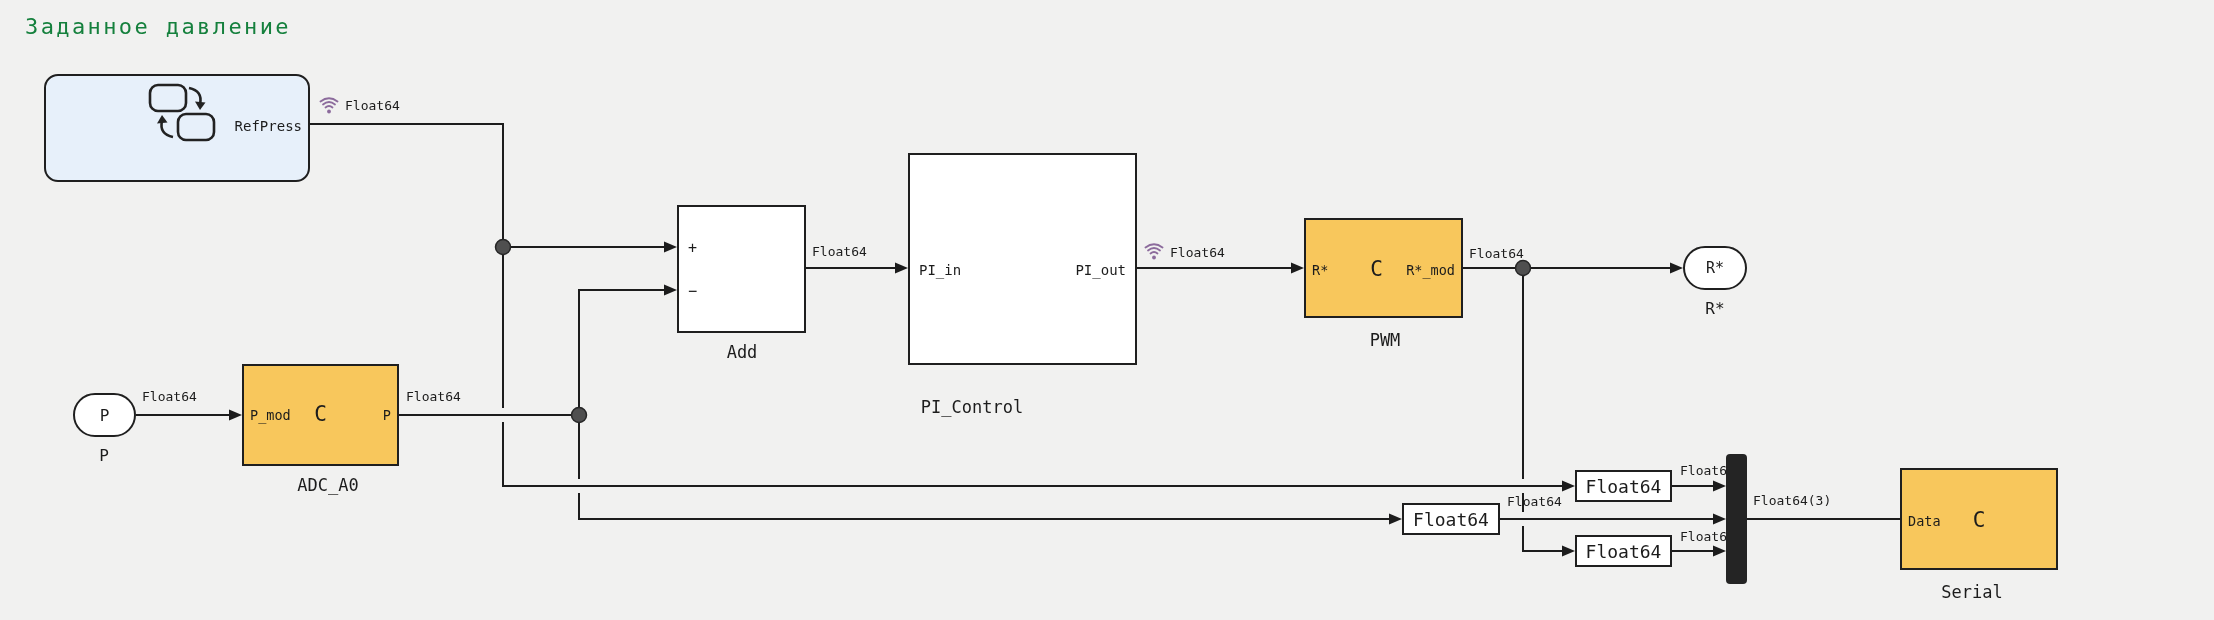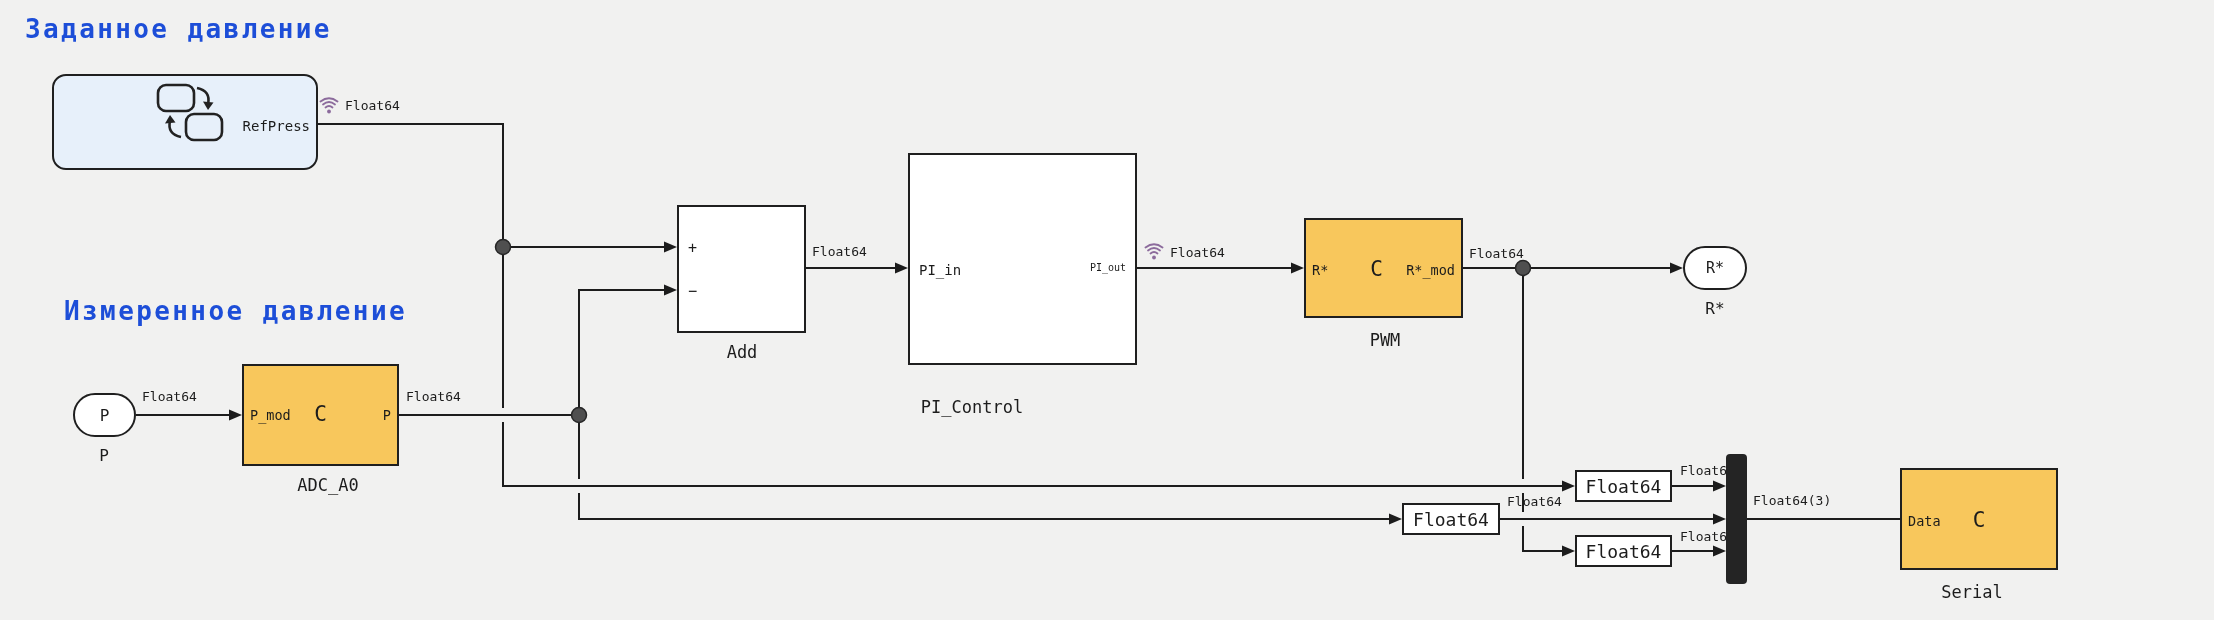--- a/index.html
+++ b/index.html
@@ -4,22 +4,22 @@
 <style>
   html,body{margin:0;padding:0;background:#d8d8d8;}
   #canvas{
     position:relative;width:2214px;height:620px;
     background:#F1F1F0;overflow:hidden;
     font-family:"DejaVu Sans Mono","Liberation Mono",monospace;
     color:#1C1C1C;
   }
   #wires{position:absolute;left:0;top:0;z-index:1;}
   .title{
-    position:absolute;z-index:2;font-size:26px;letter-spacing:2.4px;
-    color:#1d4ed8;white-space:nowrap;font-weight:bold;
+    position:absolute;z-index:2;font-size:22px;letter-spacing:2.4px;
+    color:#15803d;white-space:nowrap;
   }
   .blk{position:absolute;z-index:3;box-sizing:border-box;background:#fff;border:2px solid #1F1F1F;}
   .blk.orange{background:#F8C75C;}
   .blk.chart{background:#E7F0FA;border-width:2.5px;border-radius:14px;}
   .port-oval{
     position:absolute;z-index:3;box-sizing:border-box;background:#fff;
     border:2.5px solid #1F1F1F;border-radius:22px;
     display:flex;align-items:center;justify-content:center;font-size:16px;
   }
   .portlbl{position:absolute;font-size:13.5px;white-space:nowrap;}
@@ -92,23 +92,22 @@
       <polygon points="1402,519 1389,513.5 1389,524.5"></polygon>
       <polygon points="1575,551 1562,545.5 1562,556.5"></polygon>
       <polygon points="1726,486 1713,480.5 1713,491.5"></polygon>
       <polygon points="1726,519 1713,513.5 1713,524.5"></polygon>
       <polygon points="1726,551 1713,545.5 1713,556.5"></polygon>
       <polygon points="1960,519 1947,513.5 1947,524.5"></polygon>
     </g>
   </svg>
 
   <div class="title" style="left:25px;top:14px">Заданное давление</div>
-  <div class="title" style="left:64px;top:296px">Измеренное давление</div>
 
-  <div class="blk chart" style="left:52px;top:74px;width:266px;height:96px">
+  <div class="blk chart" style="left:44px;top:74px;width:266px;height:108px">
     <svg class="wifi" style="left:98px;top:4px" width="72" height="62" viewBox="0 0 72 60">
       <rect x="6" y="4" width="36" height="26" rx="8" fill="#E7F0FA" stroke="#222" stroke-width="2.6"></rect>
       <rect x="34" y="33" width="36" height="26" rx="8" fill="#E7F0FA" stroke="#222" stroke-width="2.6"></rect>
       <path d="M45,7 Q59,10 56,23" fill="none" stroke="#222" stroke-width="2.6"></path>
       <polygon points="56,29 51,20.5 61.5,21.5" fill="#222"></polygon>
       <path d="M29,56 Q15,53 18,40" fill="none" stroke="#222" stroke-width="2.6"></path>
       <polygon points="18,34 13,42.5 23.5,41.5" fill="#222"></polygon>
     </svg>
     <span class="portlbl right" style="top:42px;font-size:14px">RefPress</span>
   </div>
@@ -138,21 +137,21 @@
 
   <div class="blk" style="left:677px;top:205px;width:129px;height:128px">
     <span class="sign" style="left:9px;top:32px">+</span>
     <span class="sign" style="left:9px;top:75px">−</span>
   </div>
   <div class="blklbl" style="left:742px;top:342px">Add</div>
   <div class="siglbl" style="left:812px;top:244px">Float64</div>
 
   <div class="blk" style="left:908px;top:153px;width:229px;height:212px">
     <span class="portlbl left" style="left:9px;top:107px;font-size:14px">PI_in</span>
-    <span class="portlbl right" style="right:9px;top:107px;font-size:10px">PI_out</span>
+    <span class="portlbl right" style="right:9px;top:107px;font-size:14px">PI_out</span>
   </div>
   <div class="blklbl" style="left:972px;top:397px">PI_Control</div>
   <svg class="wifi" style="left:1143px;top:241px" width="22" height="20" viewBox="0 0 22 20">
     <g stroke="#8C6B9C" stroke-width="1.8" fill="none" stroke-linecap="round">
       <path d="M7.5,12.5 Q11,9.5 14.5,12.5"></path>
       <path d="M5,9.5 Q11,4.5 17,9.5"></path>
       <path d="M2.5,6.5 Q11,0 19.5,6.5"></path>
     </g>
     <circle cx="11" cy="16.5" r="1.9" fill="#8C6B9C"></circle>
   </svg>

